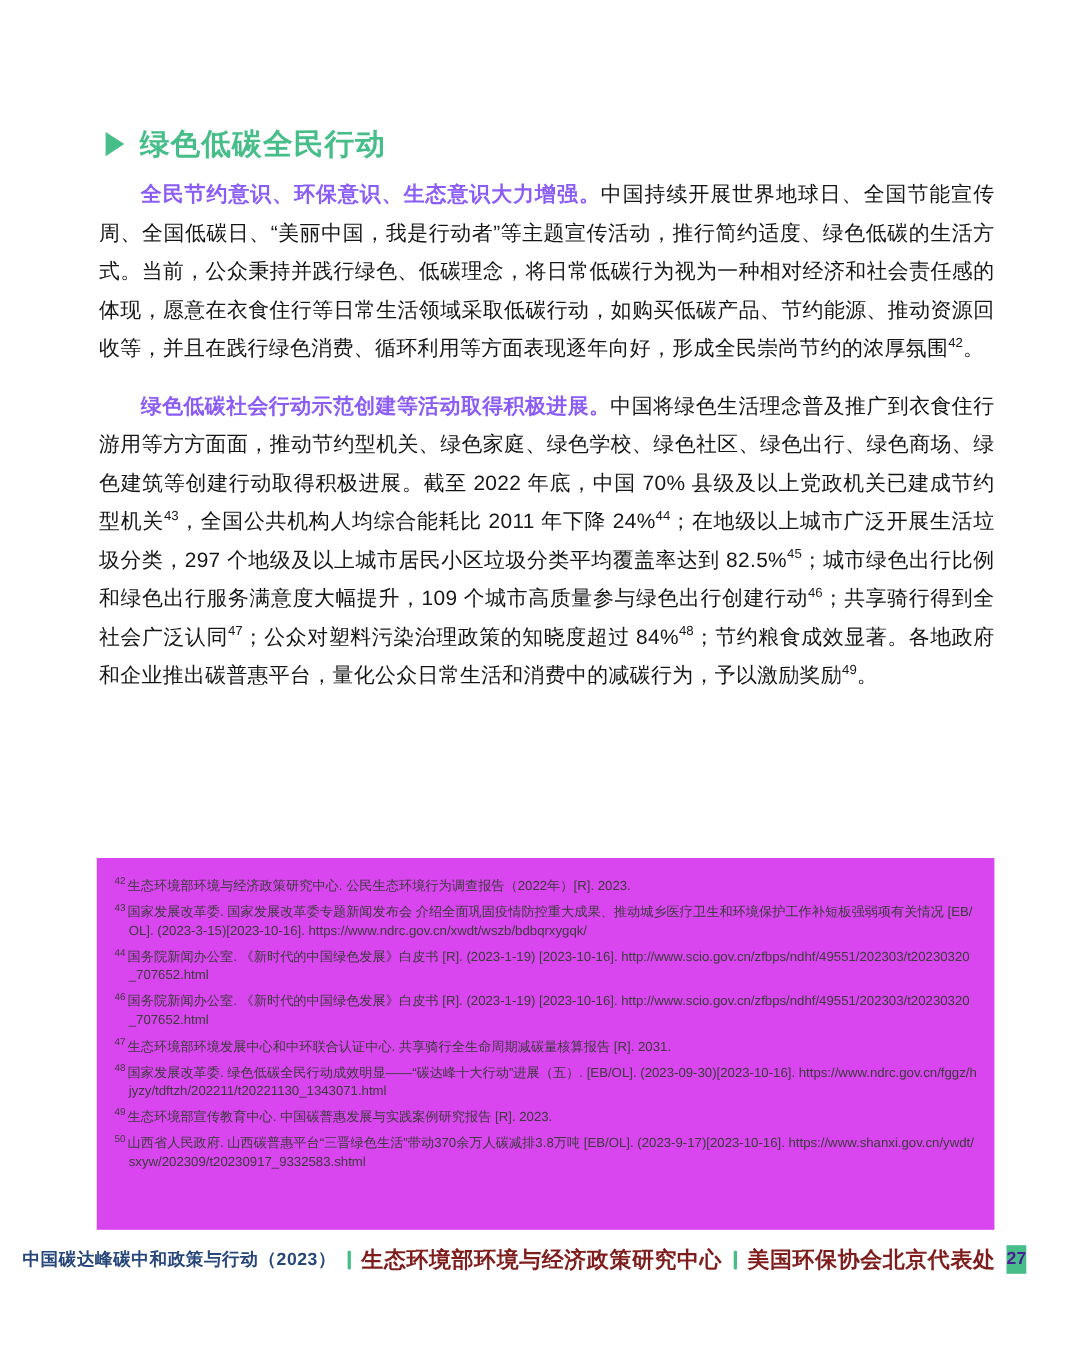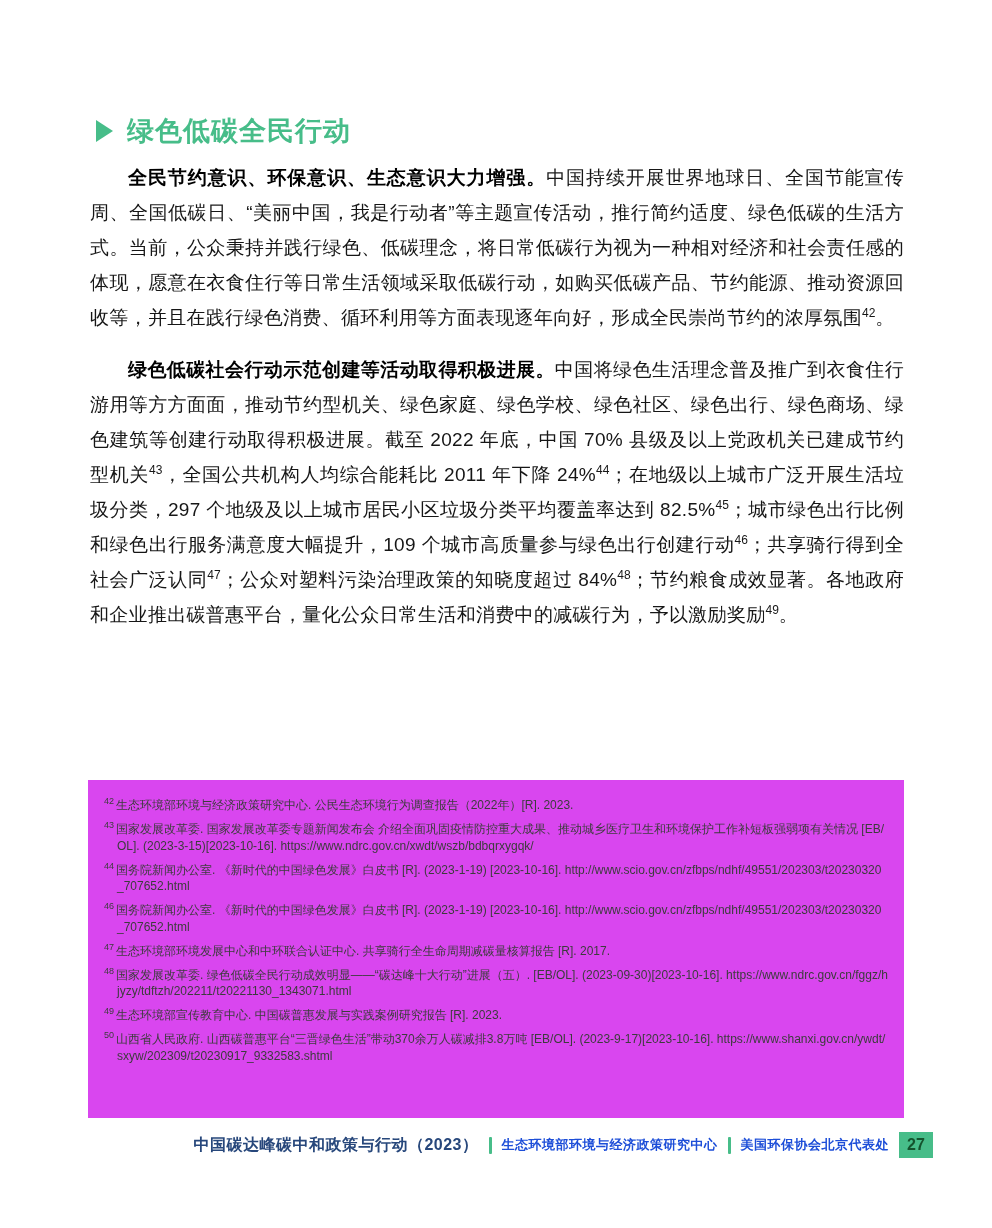--- a/index.html
+++ b/index.html
@@ -34,21 +34,21 @@
   }
   .body-text p{
     margin:0;
     font-size:19px;line-height:35px;
     color:#161616;
     text-align:justify;
     text-indent:2em;
     letter-spacing:0.3px;
   }
   .body-text p + p{margin-top:17px;}
-  .body-text .lead{font-weight:bold;color:#000000;}
+  .body-text .lead{font-weight:bold;color:#8b5cf6;}
   .body-text sup{
     font-size:12px;line-height:0;
     vertical-align:super;
     letter-spacing:0;
   }
   
   .footnotes{
     position:absolute;left:88px;top:780px;
     width:816px;height:338px;
     background:#d946ef;
@@ -68,34 +68,34 @@
   .footer{
     position:absolute;right:88px;top:1131px;
     display:flex;align-items:center;
     height:28px;
   }
   .footer .doc-title{
     font-size:16px;font-weight:bold;
     color:#27477b;letter-spacing:0.5px;
   }
   .footer .org{
-    font-size:13px;font-weight:bold;
-    color:#1d4ed8;letter-spacing:0.5px;
+    font-size:20px;font-weight:bold;
+    color:#7f1d1d;letter-spacing:0.5px;
   }
   .footer .sep{
     width:3px;height:17px;
     background:var(--accent,#47bd89);
     margin:0 10px;
     border-radius:1px;
   }
   .footer .page-num{
-    width:34px;height:26px;
+    width:18px;height:26px;
     margin-left:10px;
     background:var(--accent,#47bd89);
-    color:#14532d;
+    color:#4c1d95;
     font-size:16px;font-weight:bold;
     display:flex;align-items:center;justify-content:center;
   }
 </style>
 </head>
 <body>
 
 <div class="page">
 
   <div class="section-heading">
@@ -106,21 +106,21 @@
   <div class="body-text" id="body-text">
       <p><span class="lead">全民节约意识、环保意识、生态意识大力增强。</span><span>中国持续开展世界地球日、全国节能宣传周、全国低碳日、“美丽中国，我是行动者”等主题宣传活动，推行简约适度、绿色低碳的生活方式。当前，公众秉持并践行绿色、低碳理念，将日常低碳行为视为一种相对经济和社会责任感的体现，愿意在衣食住行等日常生活领域采取低碳行动，如购买低碳产品、节约能源、推动资源回收等，并且在践行绿色消费、循环利用等方面表现逐年向好，形成全民崇尚节约的浓厚氛围</span><sup>42</sup><span>。</span></p>
       <p><span class="lead">绿色低碳社会行动示范创建等活动取得积极进展。</span><span>中国将绿色生活理念普及推广到衣食住行游用等方方面面，推动节约型机关、绿色家庭、绿色学校、绿色社区、绿色出行、绿色商场、绿色建筑等创建行动取得积极进展。截至 2022 年底，中国 70% 县级及以上党政机关已建成节约型机关</span><sup>43</sup><span>，全国公共机构人均综合能耗比 2011 年下降 24%</span><sup>44</sup><span>；在地级以上城市广泛开展生活垃圾分类，297 个地级及以上城市居民小区垃圾分类平均覆盖率达到 82.5%</span><sup>45</sup><span>；城市绿色出行比例和绿色出行服务满意度大幅提升，109 个城市高质量参与绿色出行创建行动</span><sup>46</sup><span>；共享骑行得到全社会广泛认同</span><sup>47</sup><span>；公众对塑料污染治理政策的知晓度超过 84%</span><sup>48</sup><span>；节约粮食成效显著。各地政府和企业推出碳普惠平台，量化公众日常生活和消费中的减碳行为，予以激励奖励</span><sup>49</sup><span>。</span></p>
     </div>
 
   <div class="footnotes" id="footnotes">
       <div class="footnote"><sup>42</sup><span>生态环境部环境与经济政策研究中心. 公民生态环境行为调查报告（2022年）[R]. 2023.</span></div>
       <div class="footnote"><sup>43</sup><span>国家发展改革委. 国家发展改革委专题新闻发布会 介绍全面巩固疫情防控重大成果、推动城乡医疗卫生和环境保护工作补短板强弱项有关情况 [EB/OL]. (2023-3-15)[2023-10-16]. https://www.ndrc.gov.cn/xwdt/wszb/bdbqrxygqk/</span></div>
       <div class="footnote"><sup>44</sup><span>国务院新闻办公室. 《新时代的中国绿色发展》白皮书 [R]. (2023-1-19) [2023-10-16]. http://www.scio.gov.cn/zfbps/ndhf/49551/202303/t20230320_707652.html</span></div>
       <div class="footnote"><sup>46</sup><span>国务院新闻办公室. 《新时代的中国绿色发展》白皮书 [R]. (2023-1-19) [2023-10-16]. http://www.scio.gov.cn/zfbps/ndhf/49551/202303/t20230320_707652.html</span></div>
-      <div class="footnote"><sup>47</sup><span>生态环境部环境发展中心和中环联合认证中心. 共享骑行全生命周期减碳量核算报告 [R]. 2017.</span></div>
+      <div class="footnote"><sup>47</sup><span>生态环境部环境发展中心和中环联合认证中心. 共享骑行全生命周期减碳量核算报告 [R]. 2031.</span></div>
       <div class="footnote"><sup>48</sup><span>国家发展改革委. 绿色低碳全民行动成效明显——“碳达峰十大行动”进展（五）. [EB/OL]. (2023-09-30)[2023-10-16]. https://www.ndrc.gov.cn/fggz/hjyzy/tdftzh/202211/t20221130_1343071.html</span></div>
       <div class="footnote"><sup>49</sup><span>生态环境部宣传教育中心. 中国碳普惠发展与实践案例研究报告 [R]. 2023.</span></div>
       <div class="footnote"><sup>50</sup><span>山西省人民政府. 山西碳普惠平台“三晋绿色生活”带动370余万人碳减排3.8万吨 [EB/OL]. (2023-9-17)[2023-10-16]. https://www.shanxi.gov.cn/ywdt/sxyw/202309/t20230917_9332583.shtml</span></div>
     </div>
 
   <div class="footer">
     <span class="doc-title">中国碳达峰碳中和政策与行动（2023）</span>
     <span class="sep"></span>
     <span class="org">生态环境部环境与经济政策研究中心</span>
     <span class="sep"></span>

